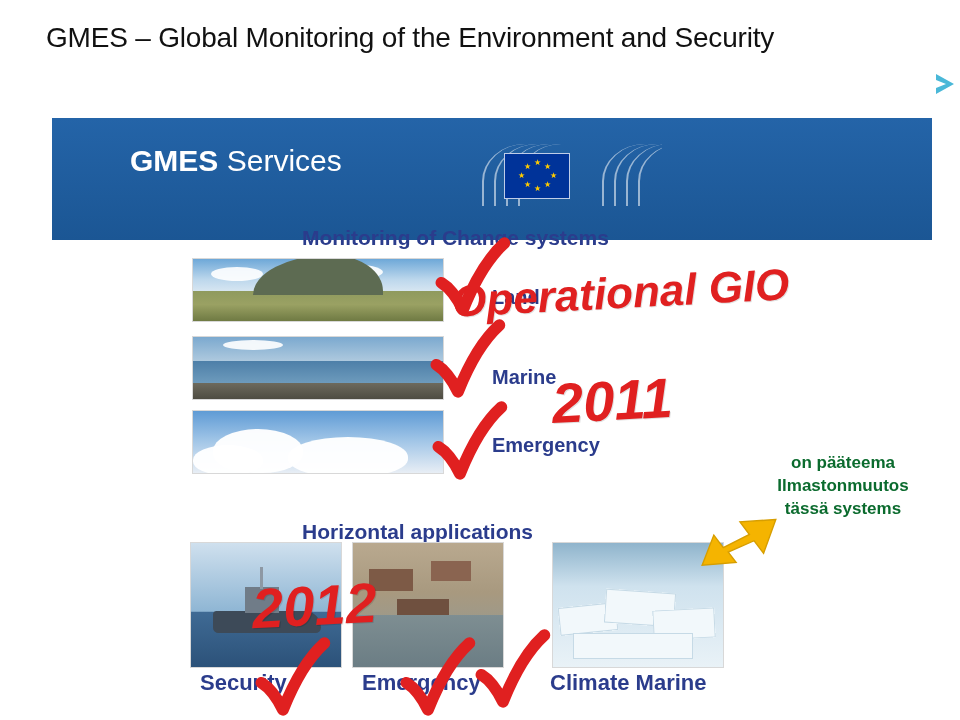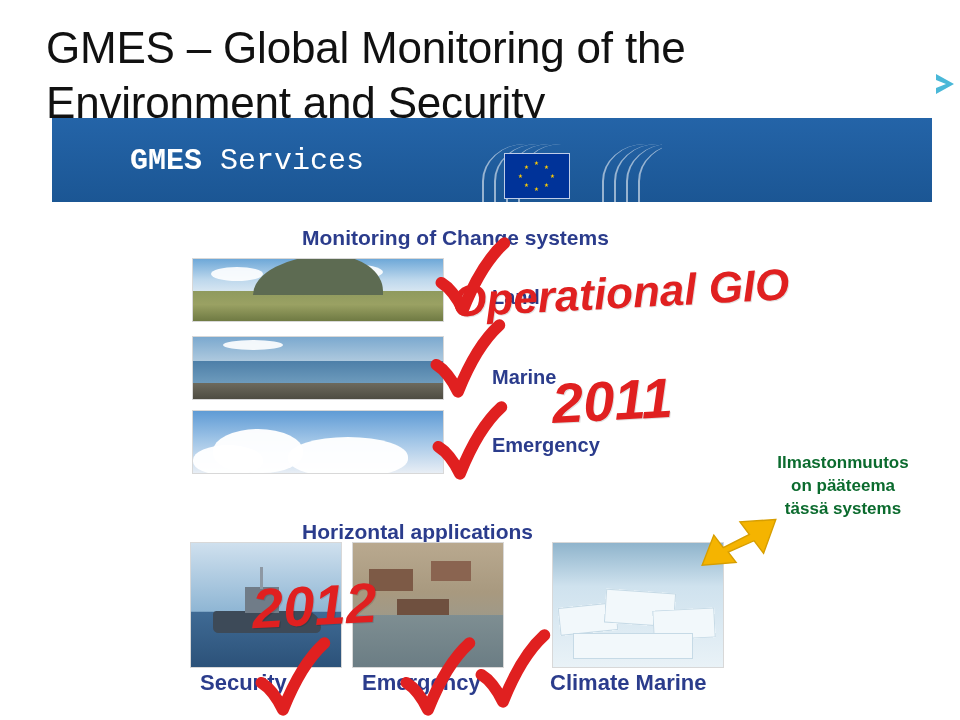--- a/index.html
+++ b/index.html
@@ -14,21 +14,21 @@
     overflow: hidden;
     position: relative;
   }
 
   
   .slide-title {
     position: absolute;
     left: 46px;
     top: 20px;
     width: 760px;
-    font-size: 44px;
+    font-size: 28px;
     line-height: 1.25;
     color: #111111;
     letter-spacing: -0.2px;
   }
 
   
   .top-right-deco {
     position: absolute;
     right: 0px;
     top: 70px;
@@ -44,24 +44,23 @@
     width: 880px;
     height: 590px;
   }
 
   
   .banner {
     position: absolute;
     left: 0px;
     top: 0px;
     width: 880px;
-    height: 84px;
+    height: 122px;
     background: #1f5c9e;
     background: linear-gradient(180deg, #2464a8 0%, #1b5694 100%);
-    font-family: Liberation Mono, monospace;
   }
   .banner-text {
     position: absolute;
     left: 78px;
     top: 26px;
     color: #ffffff;
     font-size: 30px;
     font-weight: bold;
     white-space: nowrap;
   }
@@ -366,22 +365,22 @@
     </svg>
   </div>
   <div class="check chk6">
     <svg viewBox="0 0 100 100" width="90" height="90">
       <path d="M16 52 C26 58 34 70 40 82 C52 52 66 26 86 8" fill="none" stroke="#e02020" stroke-width="13" stroke-linecap="round" stroke-linejoin="round"></path>
     </svg>
   </div>
 </div>
 
 <div class="annotation">
+  <div>on pääteema</div>
   <div>Ilmastonmuutos</div>
-  <div>on pääteema</div>
   <div>tässä systems</div>
 </div>
 
 <div class="yellow-arrow">
   <svg viewBox="0 0 80 66" width="74" height="62">
     <polygon points="78,2 40,10 52,22 26,40 14,28 6,62 42,54 32,44 58,28 70,40" fill="#f5b400" stroke="#d79e00" stroke-width="1.5"></polygon>
   </svg>
 </div>
 
 </body></html>

